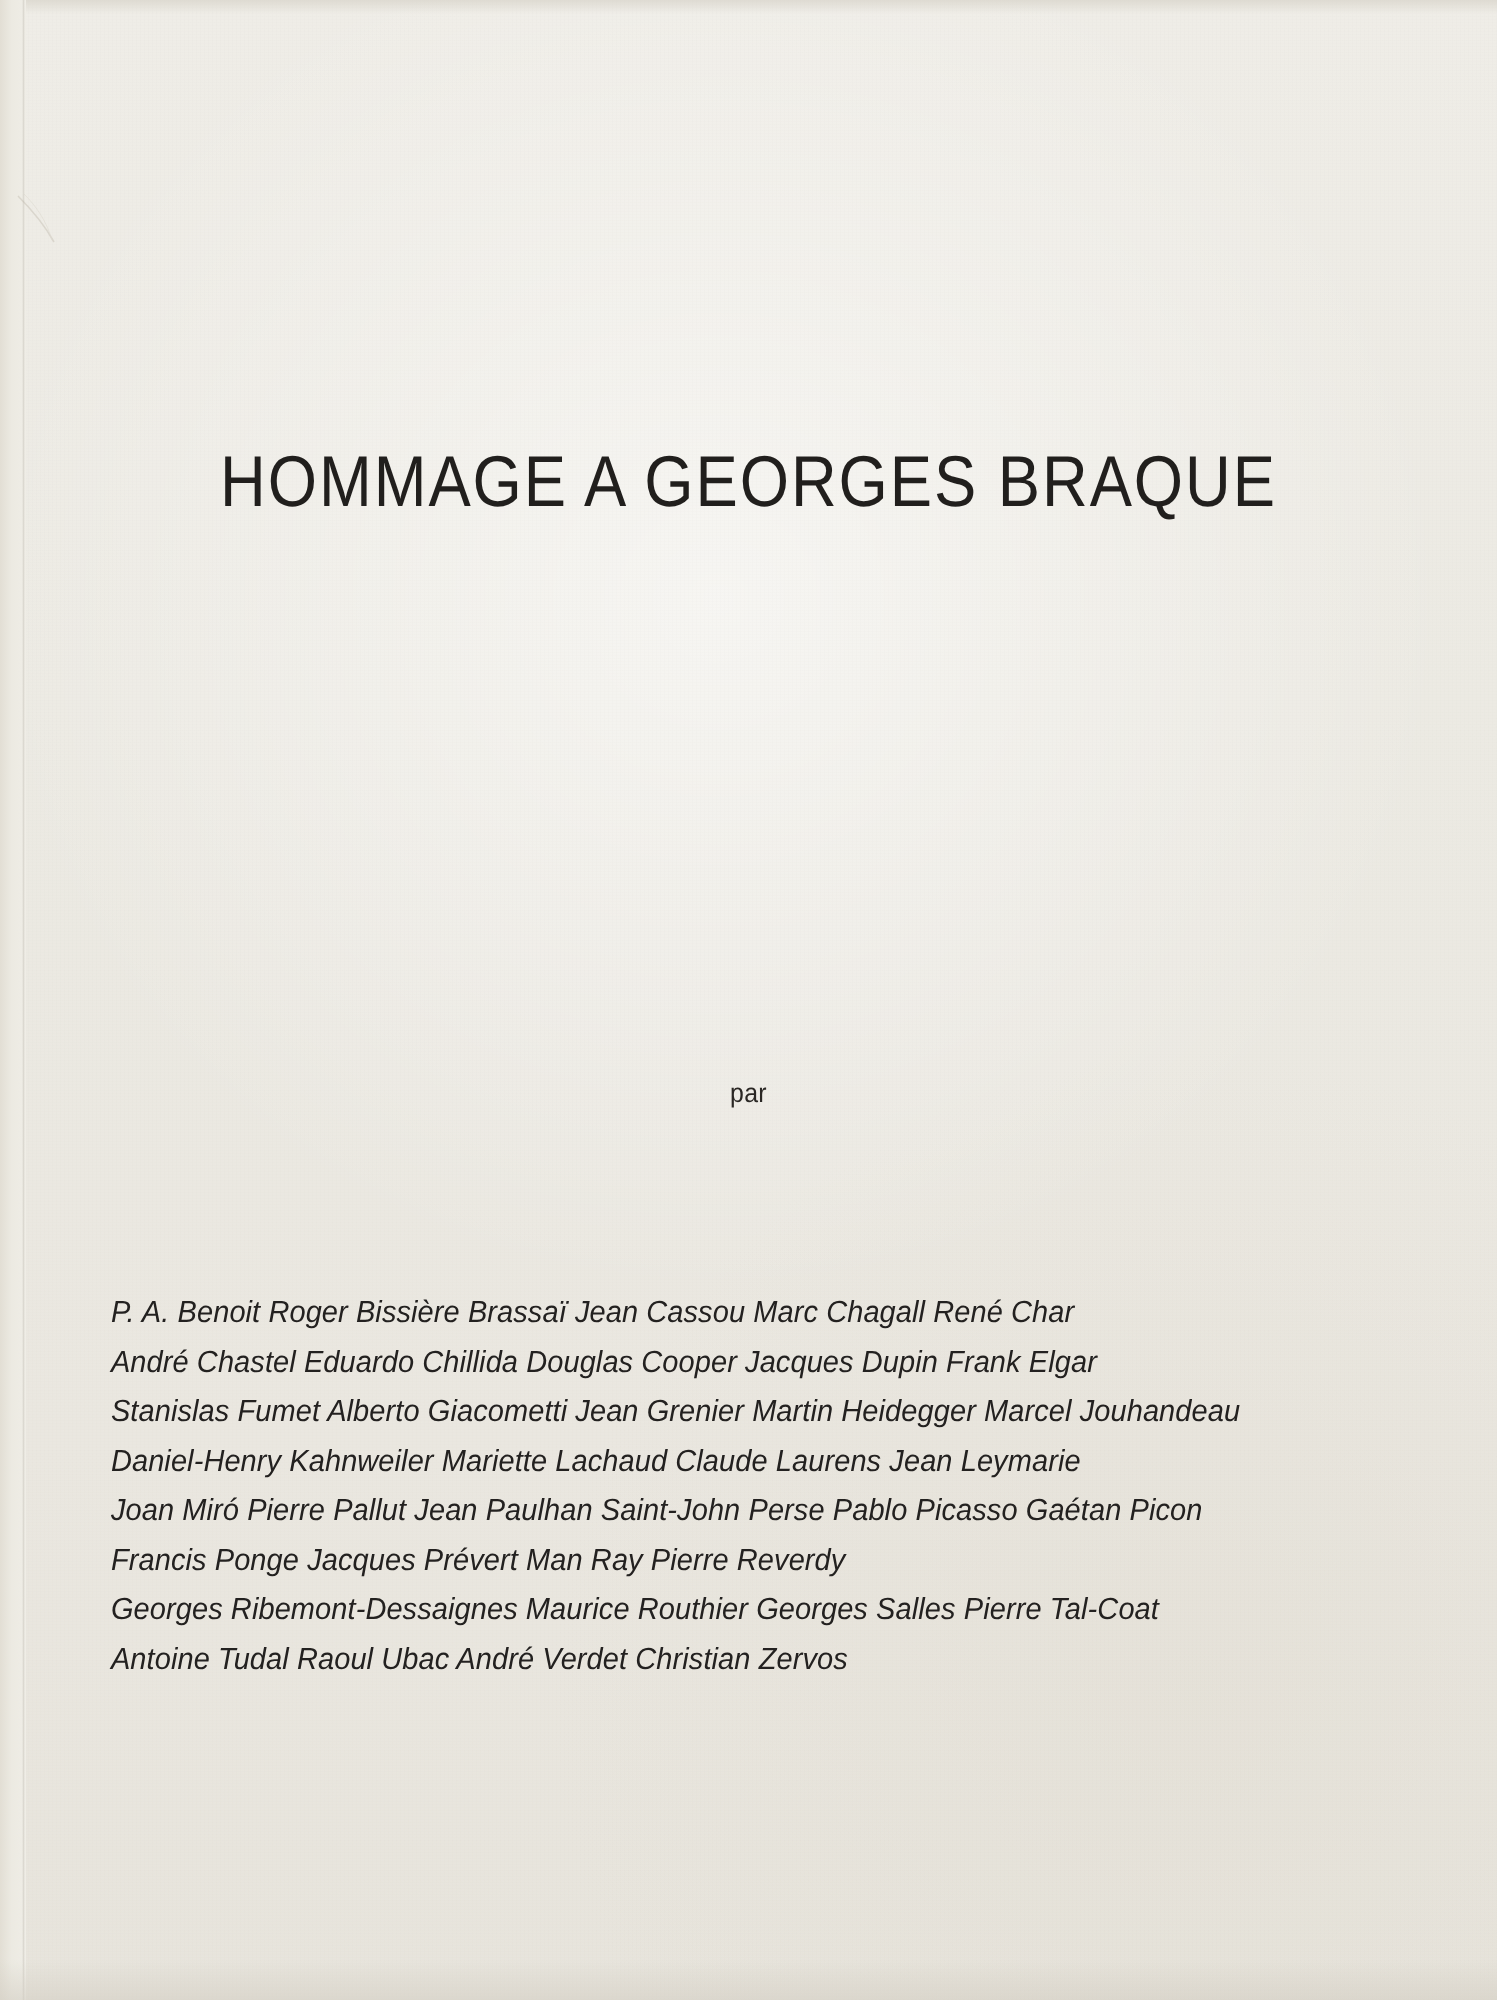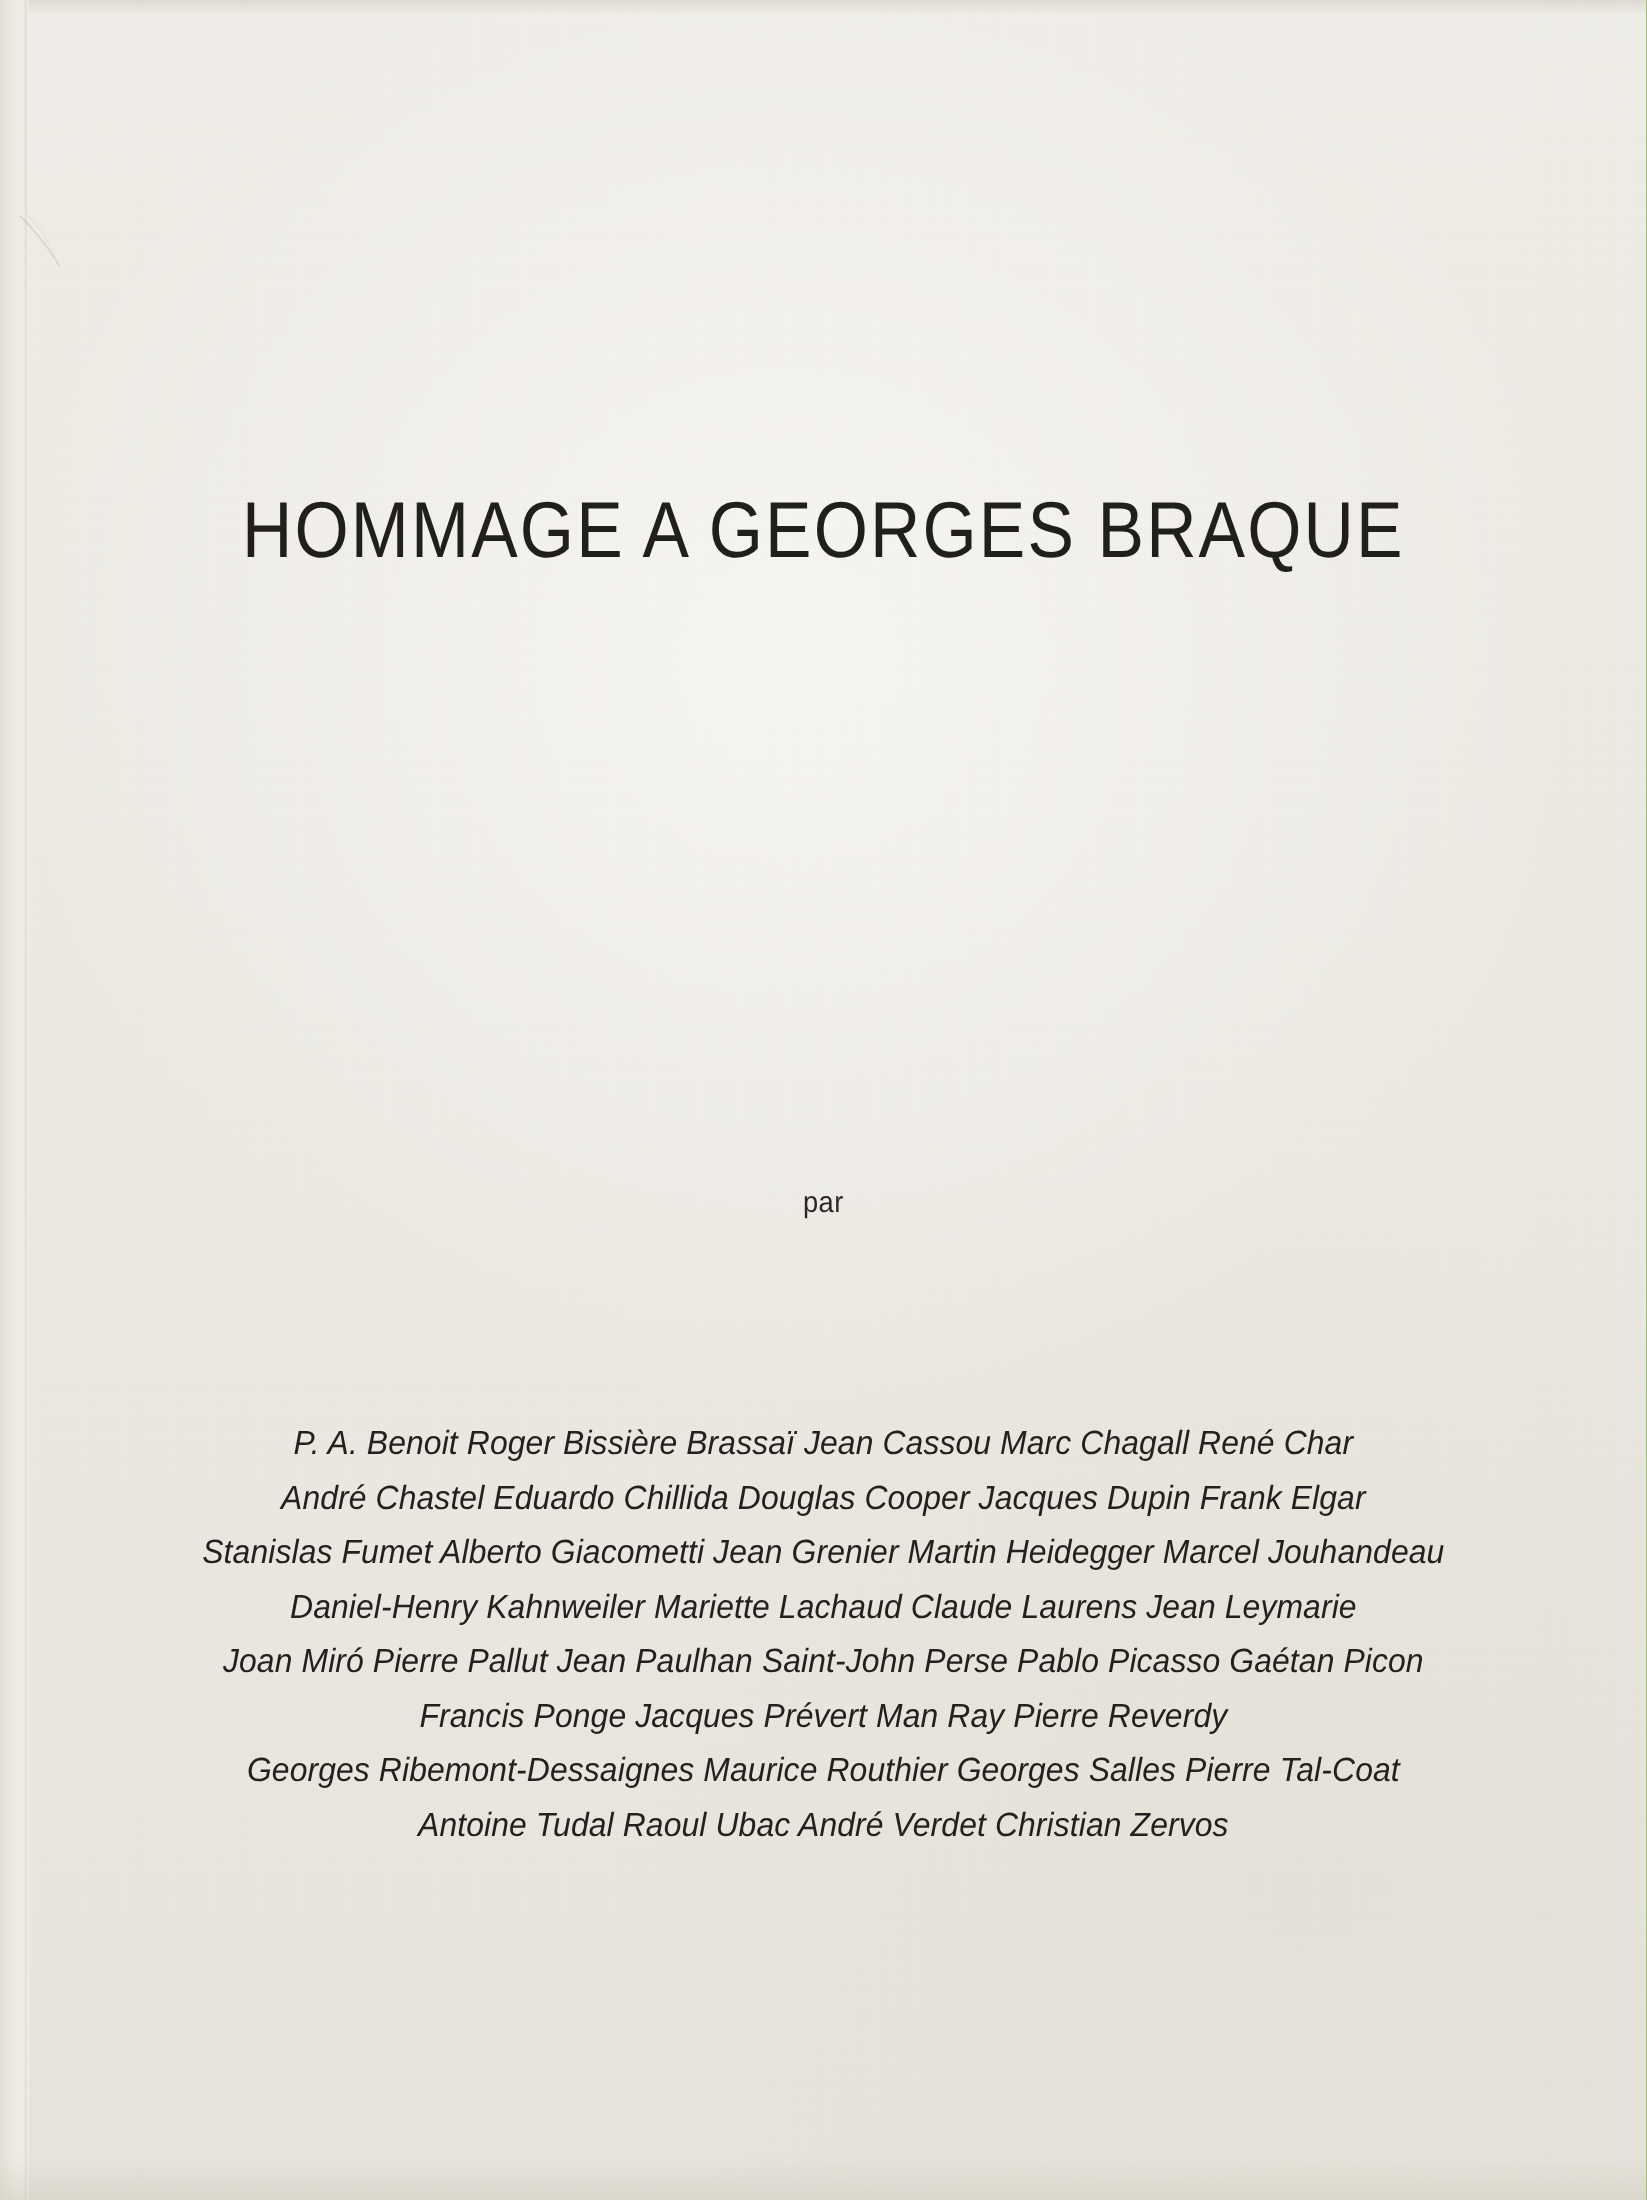--- a/index.html
+++ b/index.html
@@ -6,21 +6,21 @@
     margin: 0;
     padding: 0;
     background: #6b6b6b;
   }
 
   .page {
     position: relative;
     width: 1497px;
     height: 2000px;
     overflow: hidden;
-    background: #84cc16;
+    background: #7dd3fc;
     font-family: "Liberation Sans", sans-serif;
     color: #1c1a18;
   }
 
   
   .paper-tone {
     position: absolute;
     inset: 0;
     background:
       radial-gradient(ellipse 70% 50% at 48% 30%, rgba(255,255,255,0.55) 0%, rgba(255,255,255,0) 70%),
@@ -104,23 +104,22 @@
     font-size: 27px;
     font-weight: 400;
     letter-spacing: 0.4px;
     color: #2a2724;
     transform: scaleX(0.92);
   }
 
   .contributors {
     position: absolute;
     top: 1288px;
-    left: 90px;
+    left: 78px;
     width: 1317px;
-    text-align: center;
   }
   .contrib-line {
     font-style: italic;
     font-weight: 400;
     font-size: 30.5px;
     line-height: 49.5px;
     letter-spacing: 0.1px;
     color: #232120;
     white-space: nowrap;
     transform: scaleX(0.95);

